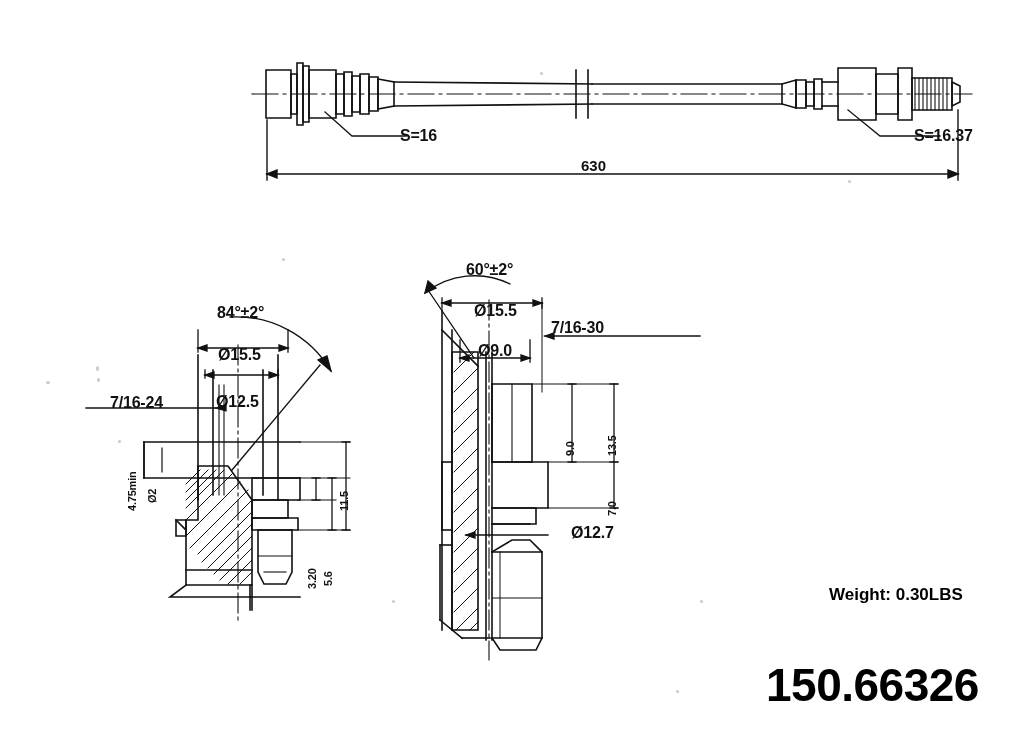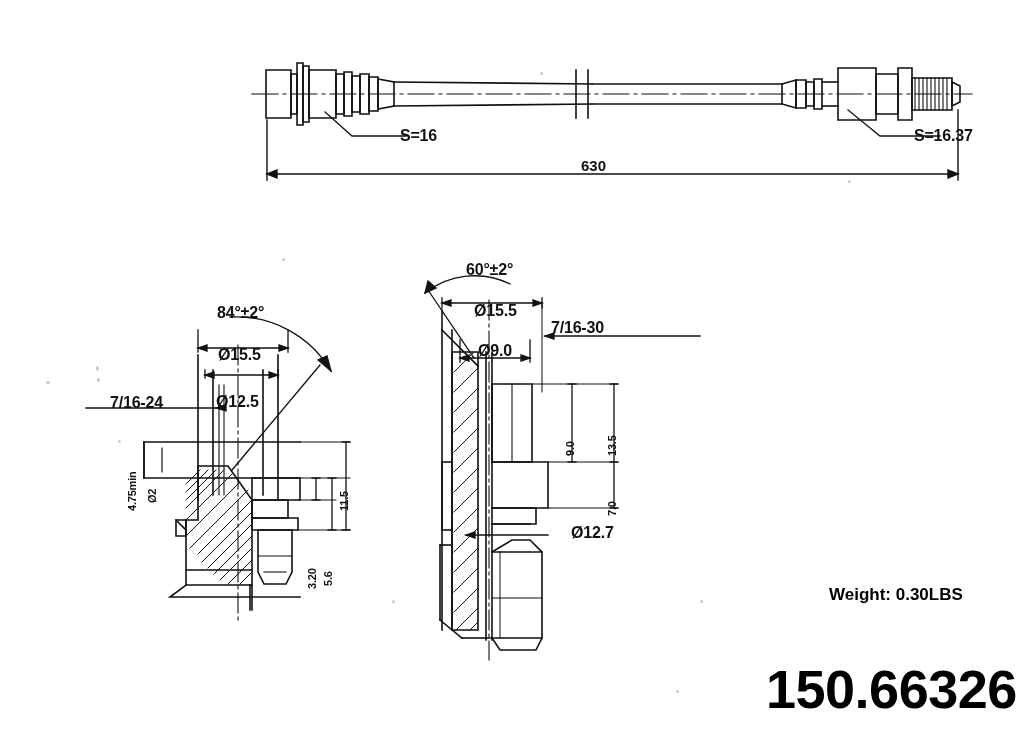--- a/index.html
+++ b/index.html
@@ -52,21 +52,21 @@
   .rot90 {
     transform: rotate(-90deg);
     transform-origin: left bottom;
   }
   .weight-txt {
     font-size: 17px;
     font-weight: 700;
     color: #000;
   }
   .partno-txt {
-    font-size: 54px;
+    font-size: 46px;
     font-weight: 700;
     color: #000;
     letter-spacing: -0.5px;
   }
   .speck {
     position: absolute;
     background: #c9c9c9;
     border-radius: 50%;
   }
 </style>

